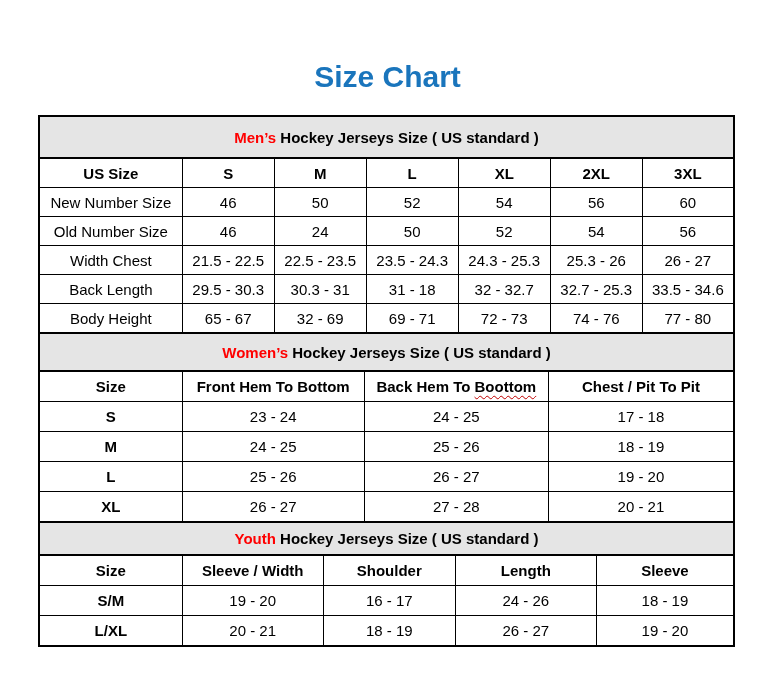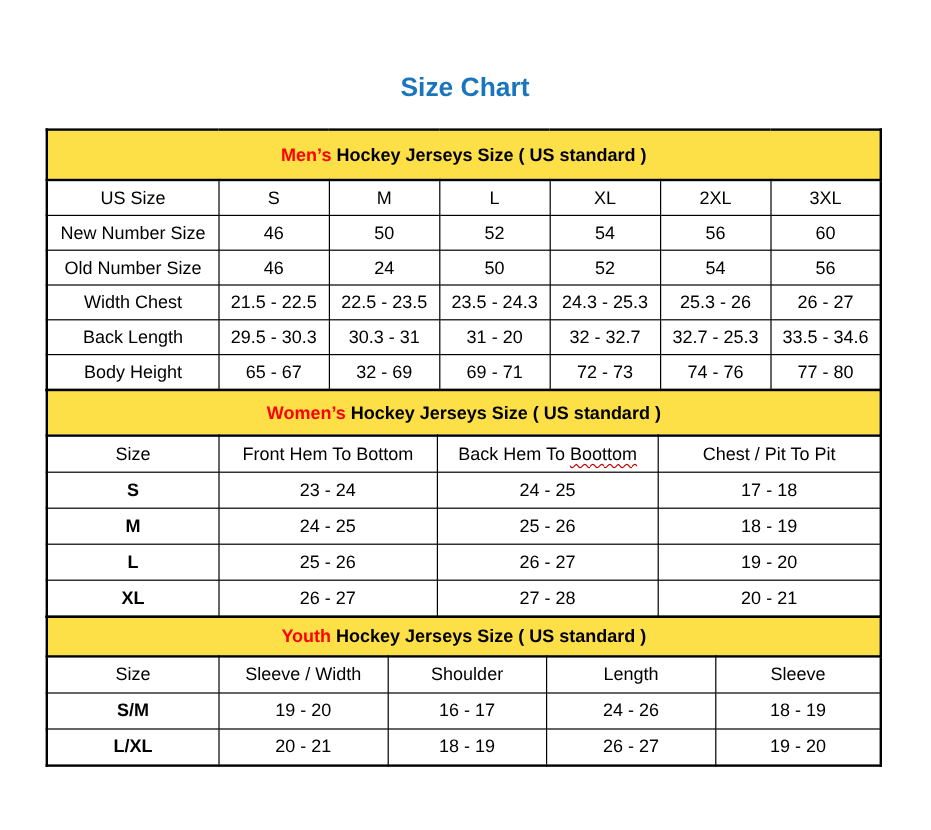--- a/index.html
+++ b/index.html
@@ -6,21 +6,21 @@
   body {
     width: 776px; height: 692px;
     background: #ffffff;
     font-family: "Liberation Sans", sans-serif;
     color: #000;
     overflow: hidden;
   }
   .page-title {
     margin: 60px 1px 21px 0;
     text-align: center;
-    font-size: 22px;
+    font-size: 30px;
     font-weight: bold;
     color: #1a75bc;
   }
   .chart-wrap { width: 697px; margin-left: 38px; }
   table.size-table {
     width: 100%;
     border-collapse: collapse;
     table-layout: fixed;
     border: 2px solid #000;
   }
@@ -29,30 +29,30 @@
     border: 1.5px solid #000;
     text-align: center;
     vertical-align: middle;
     font-size: 15px;
     padding: 1px 2px;
     height: 26px;
     white-space: nowrap;
     overflow: hidden;
   }
   .section-title-cell {
-    background: #fde047;
+    background: #e5e5e5;
     font-weight: bold;
     font-size: 16px;
     border: 2px solid #000 !important;
   }
   .mens .section-title-cell   { height: 38px; }
   .womens .section-title-cell { height: 34px; }
   .youth .section-title-cell  { height: 29px; }
   .red-word { color: #ff0000; }
-  .cols-row td { font-weight: normal; }
+  .cols-row td { font-weight: bold; }
   .womens td, .youth td { height: 27px; }
   .womens tbody td:first-child, .youth tbody td:first-child { font-weight: bold; }
   .squiggle {
     text-decoration-line: underline;
     text-decoration-style: wavy;
     text-decoration-color: #c00000;
     text-decoration-thickness: 1px;
     text-underline-offset: 3px;
   }
 </style>
@@ -112,21 +112,21 @@
           <td>22.5 - 23.5</td>
           <td>23.5 - 24.3</td>
           <td>24.3 - 25.3</td>
           <td>25.3 - 26</td>
           <td>26 - 27</td>
         </tr>
         <tr>
           <td>Back Length</td>
           <td>29.5 - 30.3</td>
           <td>30.3 - 31</td>
-          <td>31 - 20</td>
+          <td>31 - 18</td>
           <td>32 - 32.7</td>
           <td>32.7 - 25.3</td>
           <td>33.5 - 34.6</td>
         </tr>
         <tr>
           <td>Body Height</td>
           <td>65 - 67</td>
           <td>32 - 69</td>
           <td>69 - 71</td>
           <td>72 - 73</td>

